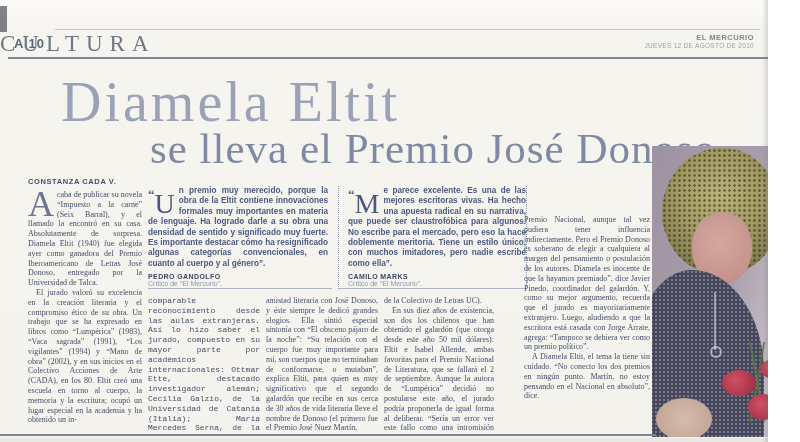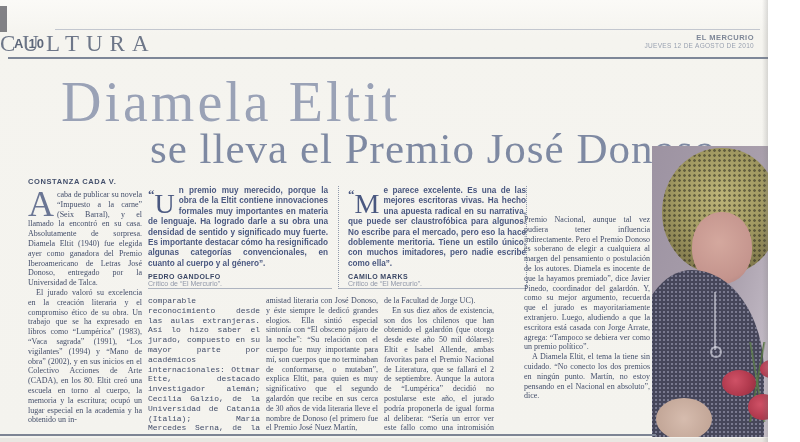--- a/index.html
+++ b/index.html
@@ -133,21 +133,21 @@
   <div class="col" id="col2">
     <p><span>comparable reconocimiento desde las aulas extranjeras. Así lo hizo saber el jurado, compuesto en su mayor parte por académicos internacionales: Ottmar Ette, destacado investigador alemán; Cecilia Galzio, de la Universidad de Catania (Italia); María Mercedes Serna, de la U. de Barcelona, e Hildebrando Pérez, de la U. San Marcos, de Lima. Por Chile estuvo Matías Rivas, director de Ediciones UDP.</span></p>
     <p><span>Eltit sintonía una estrecha</span></p>
   </div>
 
   <div class="col" id="col3">
     <p><span>amistad literaria con José Donoso, y éste siempre le dedicó grandes elogios. Ella sintió especial sintonía con “El obsceno pájaro de la noche”: “Su relación con el cuerpo fue muy importante para mí, son cuerpos que no terminaban de conformarse, o mutaban”, explica Eltit, para quien es muy significativo que el segundo galardón que recibe en sus cerca de 30 años de vida literaria lleve el nombre de Donoso (el primero fue el Premio José Nuez Martín,</span></p>
   </div>
 
   <div class="col" id="col4">
-    <p><span>de la Facultad de Jorge UC).</span></p>
+    <p><span>de la Colectivo de Letras UC).</span></p>
     <p><span>En sus diez años de existencia, son dos los chilenos que han obtenido el galardón (que otorga desde este año 50 mil dólares): Eltit e Isabel Allende, ambas favoritas para el Premio Nacional de Literatura, que se fallará el 2 de septiembre. Aunque la autora de “Lumpérica” decidió no postularse este año, el jurado podría proponerla de igual forma al deliberar. “Sería un error ver este fallo como una intromisión en el</span></p>
   </div>
 
   <div class="col" id="col5">
     <p><span>Premio Nacional, aunque tal vez pudiera tener influencia indirectamente. Pero el Premio Donoso es soberano de elegir a cualquiera al margen del pensamiento o postulación de los autores. Diamela es inocente de que la hayamos premiado”, dice Javier Pinedo, coordinador del galardón. Y, como su mejor argumento, recuerda que el jurado es mayoritariamente extranjero. Luego, aludiendo a que la escritora está casada con Jorge Arrate, agrega: “Tampoco se debiera ver como un premio político”.</span></p>
     <p><span>A Diamela Eltit, el tema la tiene sin cuidado. “No conecto los dos premios en ningún punto. Martín, no estoy pensando en el Nacional en absoluto”, dice.</span></p>
   </div>
 
   <div id="photo">
     <div class="ph ph-hair"></div>

